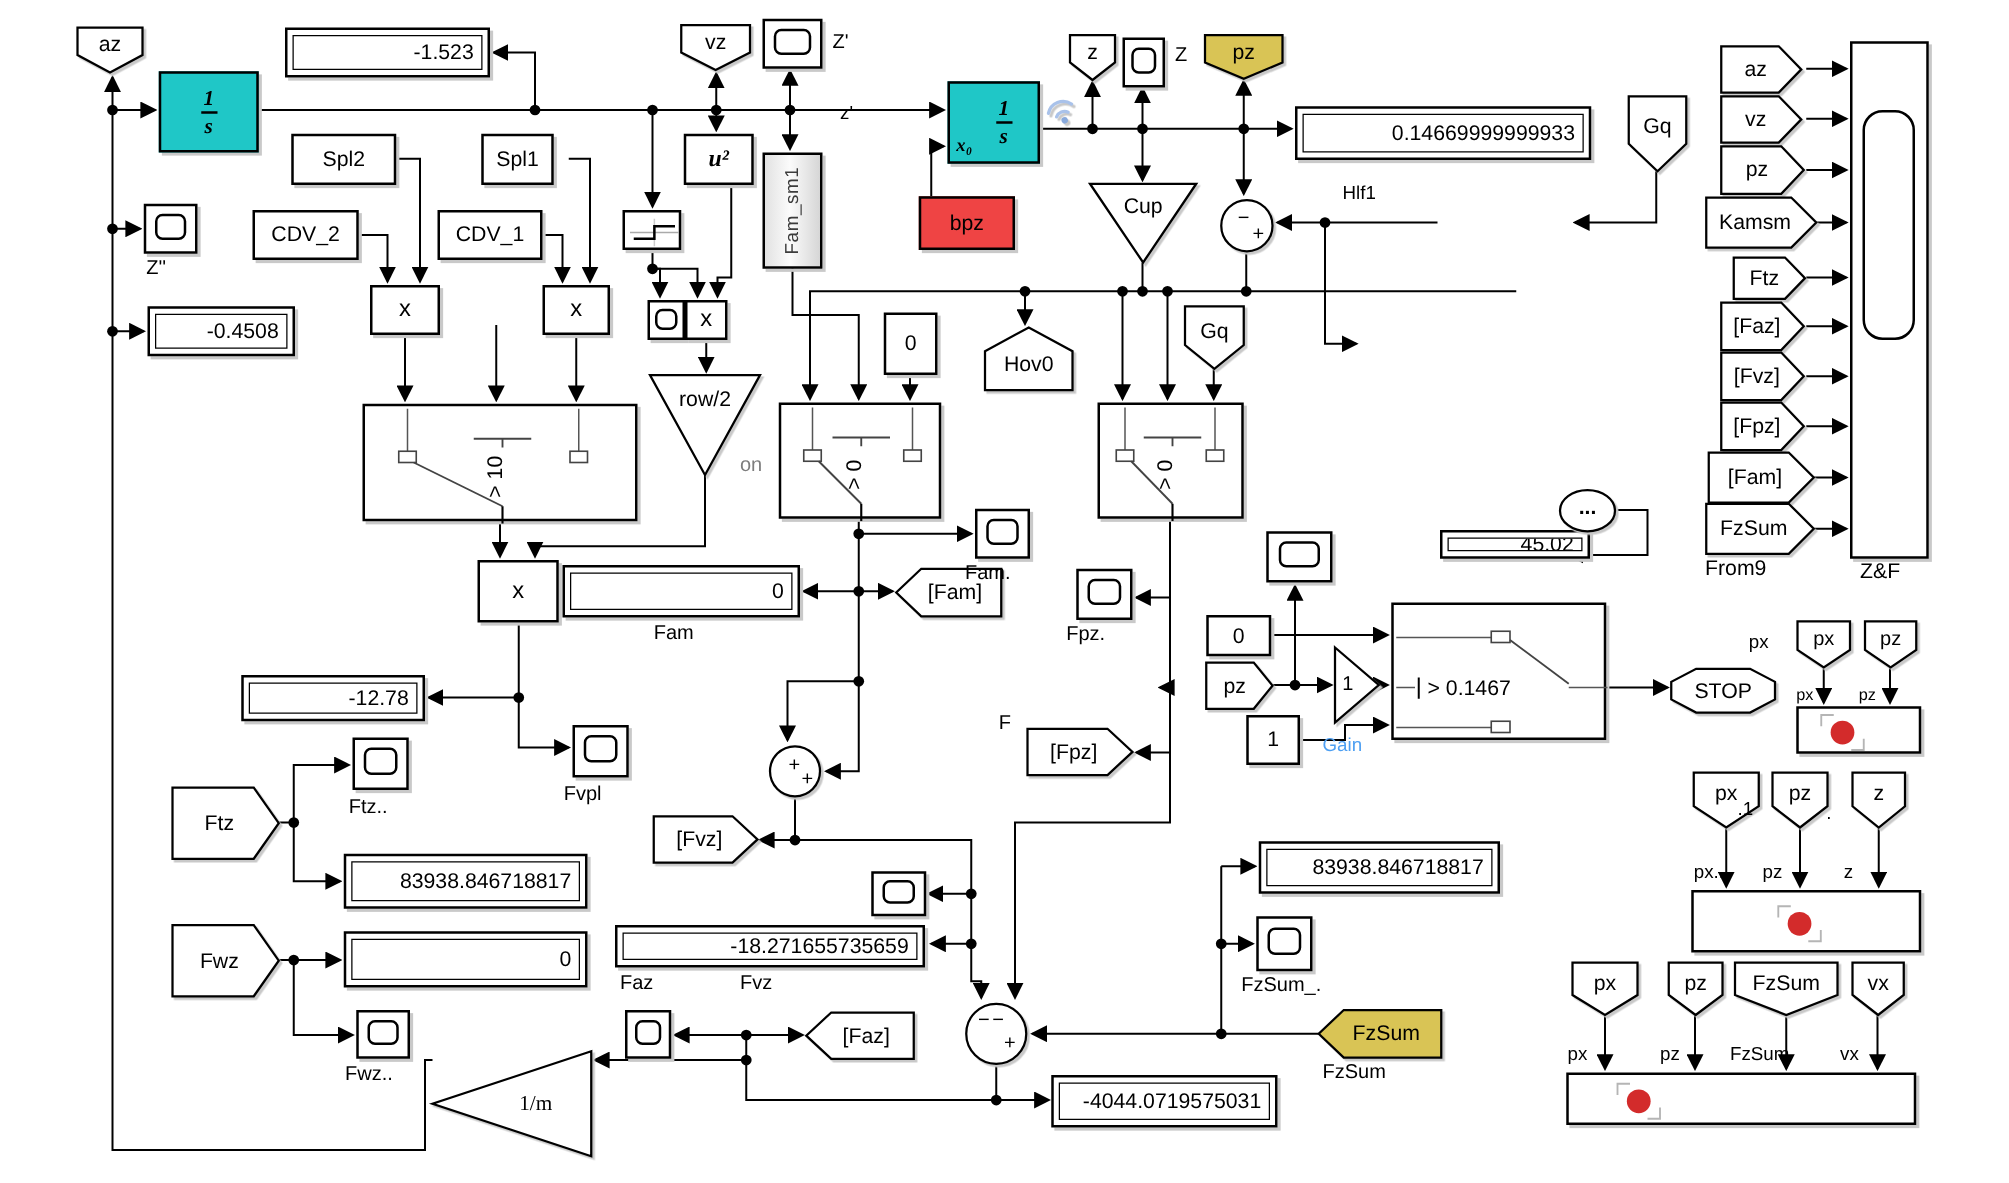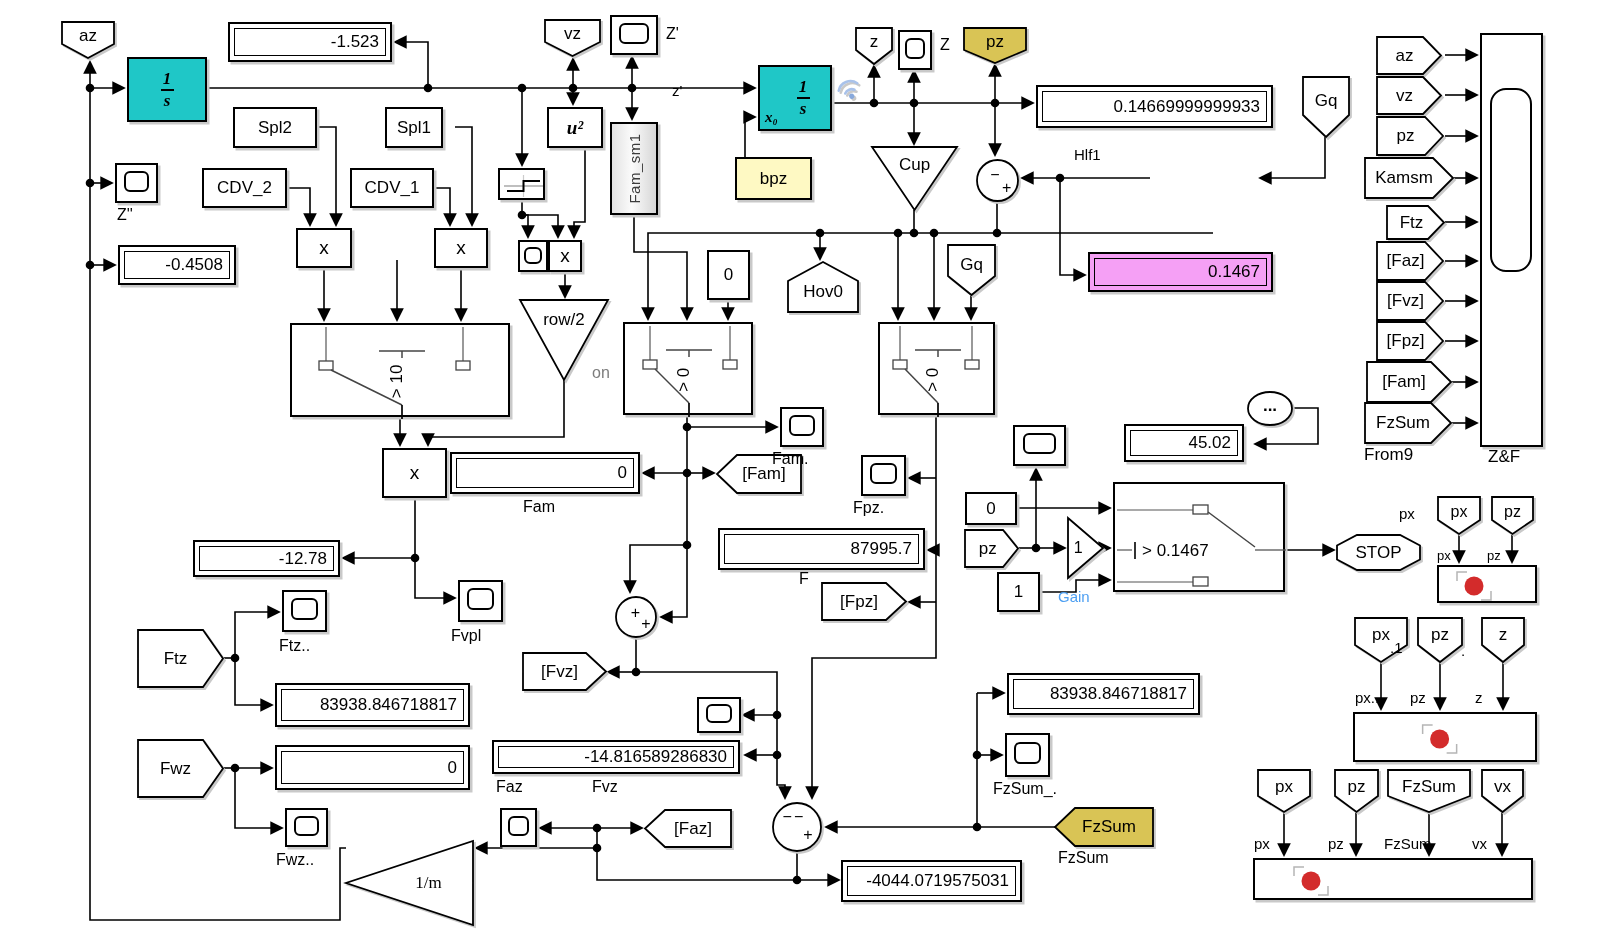--- a/index.html
+++ b/index.html
@@ -474,58 +474,48 @@
     <div class="abs blk" style="left: 118px; top: 245px; width: 118px; height: 40px;">
       <div class="dinner">
         <span>-0.4508</span>
       </div>
     </div>
     <div class="abs blk" style="left: 1036px; top: 85px; width: 237px; height: 43px;">
       <div class="dinner">
         <span>0.14669999999933</span>
       </div>
     </div>
-    <div class="abs blk" style="left: 1088px; top: 252px; width: 185px; height: 40px; background: rgb(245, 160, 245);">
-      <div class="dinner" style="background: rgb(245, 160, 245);">
-        <span>0.1467</span>
-      </div>
-    </div>
-    <div class="abs blk" style="left: 1124px; top: 424px; width: 120px; height: 38px;">
+    <div class="abs blk" style="left: 1152px; top: 424px; width: 120px; height: 23px;">
       <div class="dinner">
         <span>45.02</span>
       </div>
     </div>
     <div class="abs blk" style="left: 450px; top: 452px; width: 190px; height: 42px;">
       <div class="dinner">
         <span>0</span>
       </div>
     </div>
     <div class="abs blk" style="left: 193px; top: 540px; width: 147px; height: 37px;">
       <div class="dinner">
         <span>-12.78</span>
       </div>
     </div>
-    <div class="abs blk" style="left: 718px; top: 528px; width: 207px; height: 42px;">
-      <div class="dinner">
-        <span>87995.7</span>
-      </div>
-    </div>
     <div class="abs blk" style="left: 275px; top: 683px; width: 195px; height: 44px;">
       <div class="dinner">
         <span>83938.846718817</span>
       </div>
     </div>
     <div class="abs blk" style="left: 275px; top: 745px; width: 195px; height: 45px;">
       <div class="dinner">
         <span>0</span>
       </div>
     </div>
     <div class="abs blk" style="left: 492px; top: 740px; width: 248px; height: 34px;">
       <div class="dinner">
-        <span>-14.816589286830</span>
+        <span>-18.271655735659</span>
       </div>
     </div>
     <div class="abs blk" style="left: 1007px; top: 673px; width: 193px; height: 42px;">
       <div class="dinner">
         <span>83938.846718817</span>
       </div>
     </div>
     <div class="abs blk" style="left: 841px; top: 860px; width: 181px; height: 42px;">
       <div class="dinner">
         <span>-4044.0719575031</span>
@@ -587,21 +577,21 @@
     </div>
     <div class="abs blk ctr" style="left: 707px; top: 250px; width: 43px; height: 50px;">
       <span style="font-size: 17px;">0</span>
     </div>
     <div class="abs blk ctr" style="left: 965px; top: 492px; width: 52px; height: 33px;">
       <span style="font-size: 17px;">0</span>
     </div>
     <div class="abs blk ctr" style="left: 997px; top: 572px; width: 43px; height: 40px;">
       <span style="font-size: 17px;">1</span>
     </div>
-    <div class="abs blk ctr" style="left: 735px; top: 157px; width: 77px; height: 43px; background: #fef9c3;">
+    <div class="abs blk ctr" style="left: 735px; top: 157px; width: 77px; height: 43px; background: #ef4444;">
       <span style="font-size: 17px;">bpz</span>
     </div>
     <div class="abs blk ctr" style="left: 296px; top: 228px; width: 56px; height: 40px;">
       <span style="font-size: 19px;">x</span>
     </div>
     <div class="abs blk ctr" style="left: 434px; top: 228px; width: 54px; height: 40px;">
       <span style="font-size: 19px;">x</span>
     </div>
     <div class="abs blk ctr" style="left: 382px; top: 448px; width: 65px; height: 50px;">
       <span style="font-size: 19px;">x</span>

